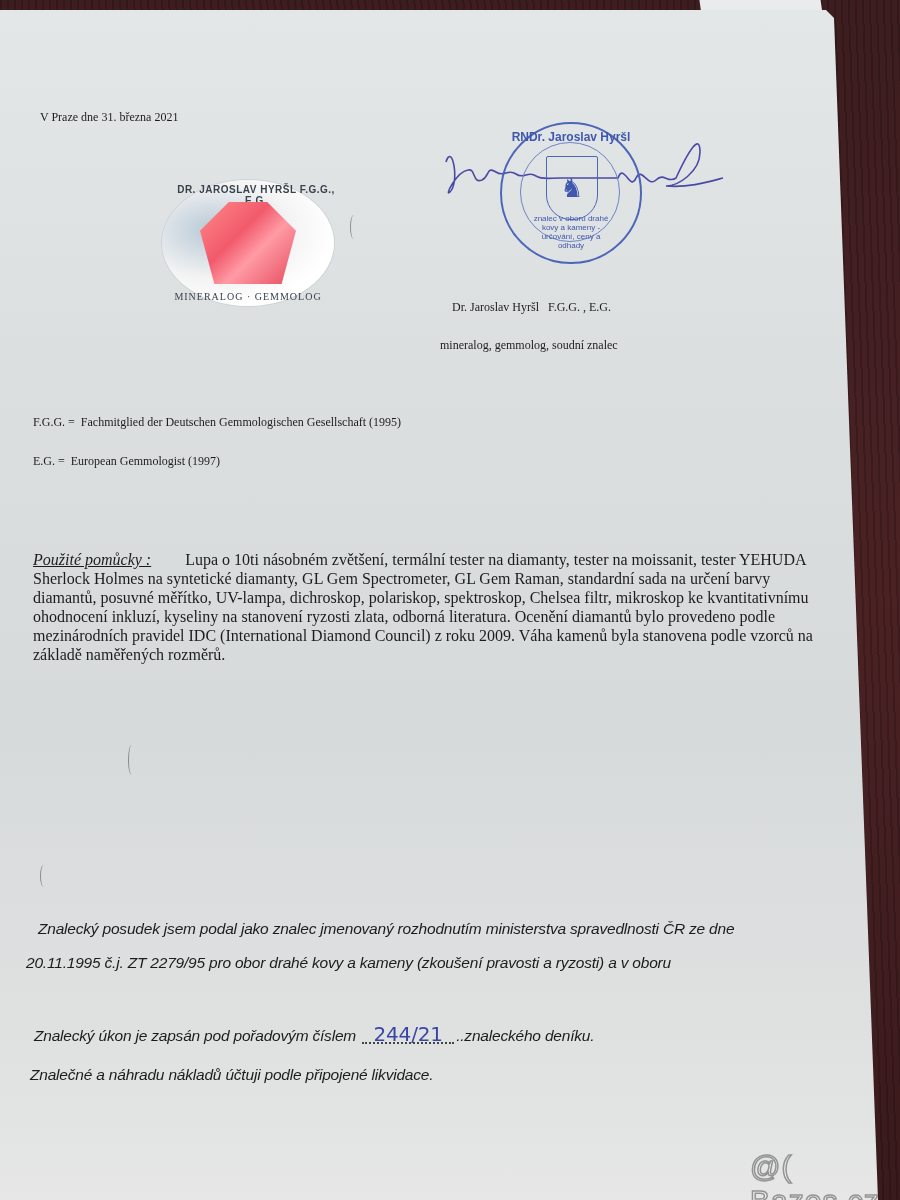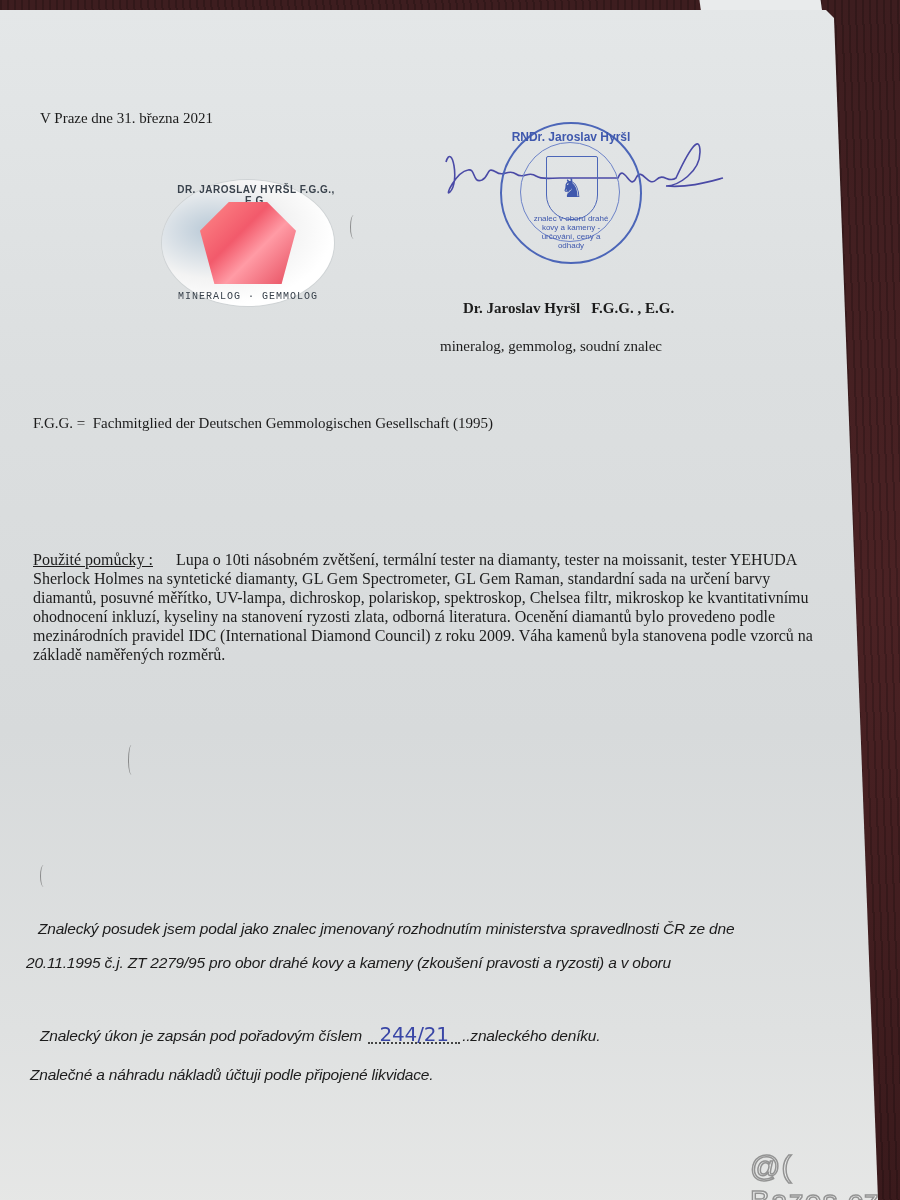--- a/index.html
+++ b/index.html
@@ -17,36 +17,36 @@
     .under-sheet {
       position: absolute; left: 700px; top: -20px; width: 120px; height: 40px;
       background: #e9ebec; transform: rotate(-8deg);
     }
     .paper {
       position: absolute; left: 0; top: 10px; width: 880px; height: 1200px;
       background: linear-gradient(180deg, #e4e7e8 0%, #dcdfe0 30%, #d7dadb 60%, #dfe1e1 85%, #e6e7e6 100%);
       clip-path: polygon(0 0, 826px 0, 834px 8px, 878px 1190px, 0 1190px);
       border-top-right-radius: 14px;
     }
-    .txt { position: absolute; color: #1c1c1c; font-size: 15px; white-space: nowrap; }
+    .txt { position: absolute; color: #1c1c1c; font-size: 12px; white-space: nowrap; }
     .date { left: 40px; top: 100px; }
-    .name { left: 463px; top: 290px; font-weight: bold; }
+    .name { left: 452px; top: 290px; }
     .role { left: 440px; top: 328px; }
     .fgg { left: 33px; top: 405px; }
     .eg { left: 33px; top: 444px; }
     .tools {
       position: absolute; left: 33px; top: 540px; width: 790px;
       font-size: 16px; line-height: 19px; color: #1c1c1c; white-space: normal;
     }
-    .tools .lbl { text-decoration: underline; margin-right: 23px; }
+    .tools .lbl { font-style: italic; text-decoration: underline; margin-right: 34px; }
     .it { font-style: italic; font-family: "Liberation Sans", sans-serif; font-size: 15.5px; letter-spacing: -0.2px; }
     .l1 { left: 38px; top: 910px; }
     .l2 { left: 26px; top: 944px; }
     .l3 { left: 24px; top: 972px; }
-    .l4 { left: 40px; top: 1016px; }
+    .l4 { left: 34px; top: 1016px; }
     .l5 { left: 30px; top: 1056px; }
     .handnum {
       display: inline-block; min-width: 92px; border-bottom: 2px dotted #444;
       color: #3946a6; font-family: "DejaVu Sans", sans-serif; font-style: normal;
       font-size: 20px; line-height: 16px; text-align: center; margin: 0 2px;
     }
     .holo {
       position: absolute; left: 162px; top: 170px; width: 172px; height: 126px;
       border-radius: 50%;
       background: radial-gradient(ellipse at 30% 40%, #b7c8d6 0%, #f3f3f3 45%, #ffffff 70%);
@@ -57,21 +57,21 @@
       background: linear-gradient(135deg, #ff8a8a 0%, #f25a6b 40%, #ff9ba5 60%, #e64b5d 100%);
       clip-path: polygon(30% 0, 70% 0, 100% 35%, 85% 100%, 15% 100%, 0 35%);
     }
     .holo .ring-top {
       position: absolute; left: 8px; top: 4px; width: 172px; text-align: center;
       font-family: "Liberation Sans", sans-serif; font-size: 10px; font-weight: bold; color: #39424c;
       letter-spacing: 0.5px;
     }
     .holo .ring-bot {
       position: absolute; left: 0; bottom: 4px; width: 172px; text-align: center;
-      font-family: Liberation Mono, monospace; font-size: 10px; color: #39424c; letter-spacing: 1px;
+      font-family: Liberation Serif, serif; font-size: 10px; color: #39424c; letter-spacing: 1px;
     }
     .stamp {
       position: absolute; left: 500px; top: 112px; width: 138px; height: 138px; border-radius: 50%;
       border: 2px solid #4c66b8; color: #3f58ad;
       font-family: "Liberation Sans", sans-serif;
     }
     .stamp .inner { position: absolute; left: 18px; top: 18px; width: 98px; height: 98px; border-radius: 50%; border: 1px solid #6d83c8; }
     .stamp .shield {
       position: absolute; left: 44px; top: 32px; width: 50px; height: 62px;
       border: 1.5px solid #4c66b8; border-radius: 2px 2px 25px 25px;
@@ -116,20 +116,24 @@
     <div class="st-bot" style="white-space:normal;padding:0 26px;box-sizing:border-box;line-height:9px;">znalec v oboru drahé kovy a kameny - určování, ceny a odhady</div>
   </div>
 
   <div class="txt name" style="white-space:pre;">Dr. Jaroslav Hyršl   F.G.G. , E.G.</div>
   <div class="txt role">mineralog, gemmolog, soudní znalec</div>
 
   <div class="txt fgg">
     <span style="white-space:pre;">F.G.G. = </span>
     <span>Fachmitglied der Deutschen Gemmologischen Gesellschaft (1995)</span>
   </div>
+  <div class="txt eg">
+    <span style="white-space:pre;">E.G. = </span>
+    <span>European Gemmologist (1997)</span>
+  </div>
 
   <div class="tools">
     <span class="lbl">Použité pomůcky :</span><span>Lupa o 10ti násobném zvětšení, termální tester na diamanty, tester na moissanit, tester YEHUDA Sherlock Holmes na syntetické diamanty, GL Gem Spectrometer, GL Gem Raman, standardní sada na určení barvy diamantů, posuvné měřítko, UV-lampa, dichroskop, polariskop, spektroskop, Chelsea filtr, mikroskop ke kvantitativnímu ohodnocení inkluzí, kyseliny na stanovení ryzosti zlata, odborná literatura. Ocenění diamantů bylo provedeno podle mezinárodních pravidel IDC (International Diamond Council) z roku 2009. Váha kamenů byla stanovena podle vzorců na základě naměřených rozměrů.</span>
   </div>
 
   <div class="txt it l1">Znalecký posudek jsem podal jako znalec jmenovaný rozhodnutím ministerstva spravedlnosti ČR ze dne</div>
   <div class="txt it l2">20.11.1995 č.j. ZT 2279/95 pro obor drahé kovy a kameny (zkoušení pravosti a ryzosti) a v oboru</div>
 
   <div class="txt it l4">
     <span style="white-space:pre;">Znalecký úkon je zapsán pod pořadovým číslem </span><span class="handnum">244/21</span><span>..znaleckého deníku.</span>

